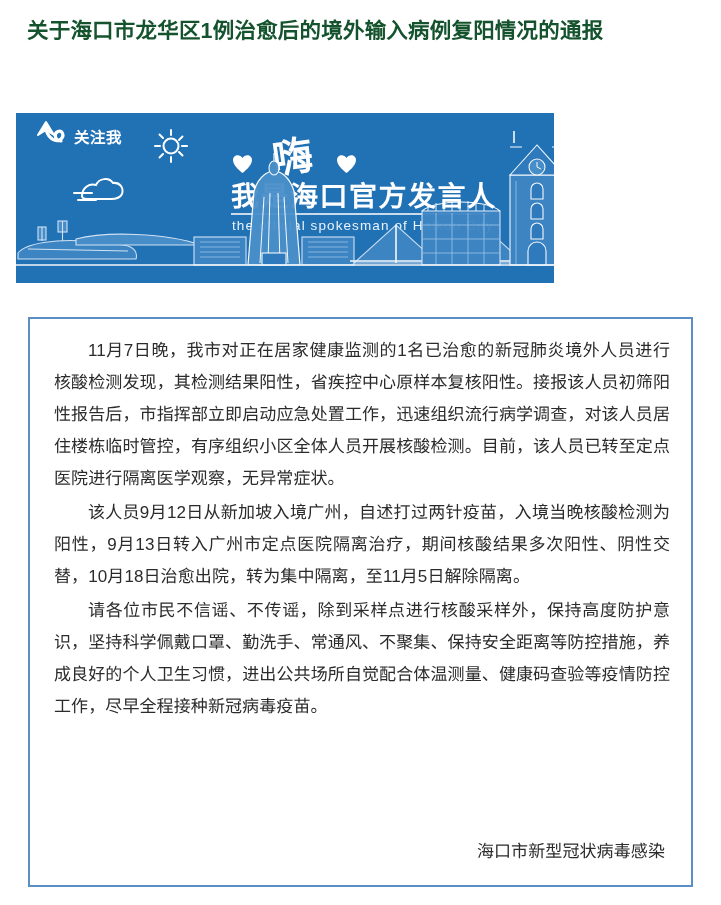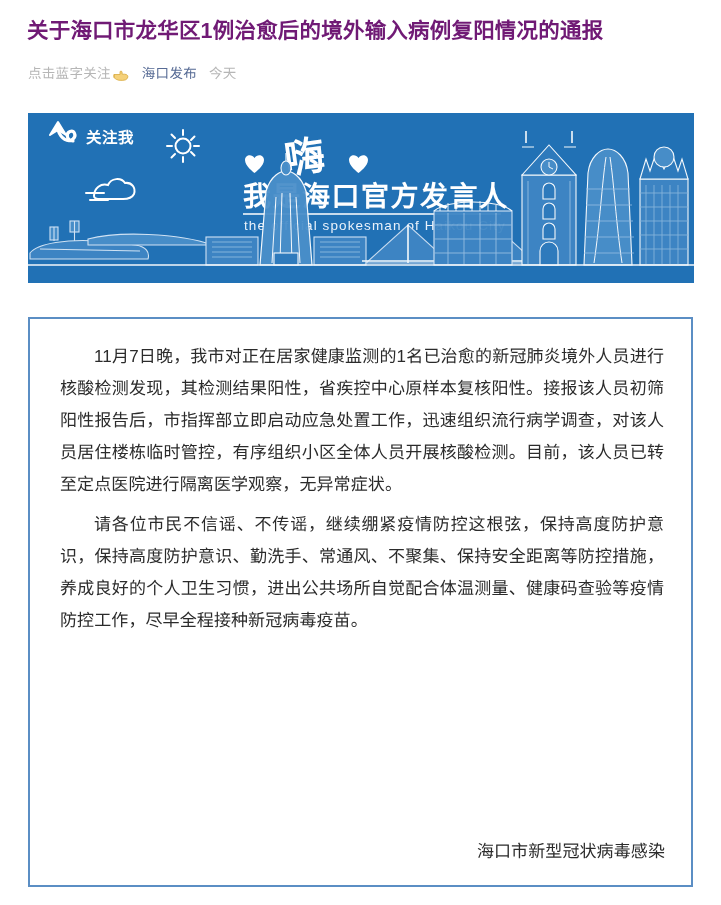--- a/index.html
+++ b/index.html
@@ -27,21 +27,21 @@
   
   .article-title {
     position: absolute;
     left: 27px;
     top: 16px;
     width: 660px;
     font-size: 21.5px;
     font-weight: bold;
     line-height: 30px;
     letter-spacing: 0.2px;
-    color: #701a75;
+    color: #14532d;
   }
 
   .meta-row {
     position: absolute;
     left: 28px;
     top: 64px;
     height: 20px;
     display: flex;
     align-items: center;
     font-size: 13.5px;
@@ -66,23 +66,23 @@
   }
   .meta-time {
     color: #b6b6b6;
     margin-left: 12px;
     letter-spacing: 0.3px;
   }
 
   
   .banner {
     position: absolute;
-    left: 28px;
+    left: 16px;
     top: 113px;
-    width: 666px;
+    width: 538px;
     height: 170px;
     background: #2171b5;
     overflow: hidden;
   }
   .banner svg { display: block; }
 
   
   .content-box {
     position: absolute;
     left: 28px;
@@ -100,21 +100,21 @@
     top: 14px;
     width: 620px;
     font-size: 17px;
     line-height: 32px;
     color: #2b2b2b;
     letter-spacing: 0.1px;
     text-align: justify;
     font-family: "Liberation Sans", "DejaVu Sans", sans-serif;
   }
   .body-text p {
-    margin: 8px;
+    margin: 2px;
     text-indent: 2em;
   }
 
   .signature {
     position: absolute;
     right: 26px;
     bottom: 18px;
     text-align: center;
     font-size: 17px;
     line-height: 30px;
@@ -123,33 +123,20 @@
   }
   .signature div { white-space: nowrap; }
 </style>
 </head>
 <body>
 
 <div class="page">
 
   <div class="article-title">关于海口市龙华区1例治愈后的境外输入病例复阳情况的通报</div>
 
-  <div class="meta-row">
-    <span class="meta-hint">点击蓝字关注</span>
-    <span class="meta-hand">
-      <svg width="18" height="16" viewBox="0 0 18 16">
-        <path d="M2 7.5 L8 7.5 L8 5.2 L8.2 4.4 L9.1 4.1 L9.9 4.6 L10.1 5.5 L10.1 7.2
-                 L12.6 7.2 L14.4 7.6 L15.6 8.6 L15.9 9.9 L15.2 11.6 L13.4 12.9 L10.4 13.4
-                 L6.6 13.2 L4.2 12.3 L2 10.6 Z" fill="#f5d17a" stroke="#d8a93e" stroke-width="0.8" stroke-linejoin="round"></path>
-        <path d="M2 7.5 L2 10.6" stroke="#d8a93e" stroke-width="0.8"></path>
-      </svg>
-    </span>
-    <span class="meta-account">海口发布</span>
-    <span class="meta-time">今天</span>
-  </div>
 
   <div class="banner">
     <svg width="666" height="170" viewBox="0 0 666 170">
       <rect x="0" y="0" width="666" height="170" fill="#2171b5"></rect>
 
       <g fill="none" stroke="#ffffff" stroke-width="3.2" stroke-linecap="round" stroke-linejoin="round">
         <path d="M22 22 L30 9 L38 22 L30 17 Z" fill="#ffffff" stroke-width="2"></path>
         <path d="M30 17 C33 26, 40 30, 45 26 C49 22.5, 46 17, 42 18.5 C38 20, 38 27, 45 28"></path>
       </g>
       <text x="58" y="30" fill="#ffffff" font-family="'Liberation Sans',sans-serif" font-size="15.5" font-weight="bold" letter-spacing="0.5">关注我</text>
@@ -243,21 +230,22 @@
           <path d="M612 80 h48 M612 94 h48 M612 108 h48 M612 122 h48 M612 136 h48" stroke="#8ab7de" stroke-width="0.9"></path>
         </g>
         <path d="M0 152 L666 152" stroke="#ffffff" stroke-width="1.4"></path>
       </g>
     </svg>
   </div>
 
   <div class="content-box">
     <div class="body-text">
       <p>11月7日晚，我市对正在居家健康监测的1名已治愈的新冠肺炎境外人员进行核酸检测发现，其检测结果阳性，省疾控中心原样本复核阳性。接报该人员初筛阳性报告后，市指挥部立即启动应急处置工作，迅速组织流行病学调查，对该人员居住楼栋临时管控，有序组织小区全体人员开展核酸检测。目前，该人员已转至定点医院进行隔离医学观察，无异常症状。</p>
-      <p>请各位市民不信谣、不传谣，继续绷紧疫情防控这根弦，保持高度防护意识，保持高度防护意识、勤洗手、常通风、不聚集、保持安全距离等防控措施，养成良好的个人卫生习惯，进出公共场所自觉配合体温测量、健康码查验等疫情防控工作，尽早全程接种新冠病毒疫苗。</p>
+      <p>该人员9月12日从新加坡入境广州，自述打过两针疫苗，入境当晚核酸检测为阳性，9月13日转入广州市定点医院隔离治疗，期间核酸结果多次阳性、阴性交替，10月18日治愈出院，转为集中隔离，至11月5日解除隔离。</p>
+      <p>请各位市民不信谣、不传谣，除到采样点进行核酸采样外，保持高度防护意识，坚持科学佩戴口罩、勤洗手、常通风、不聚集、保持安全距离等防控措施，养成良好的个人卫生习惯，进出公共场所自觉配合体温测量、健康码查验等疫情防控工作，尽早全程接种新冠病毒疫苗。</p>
     </div>
 
     <div class="signature">
       <div>海口市新型冠状病毒感染</div>
     </div>
   </div>
 
 </div>
 
 </body></html>

